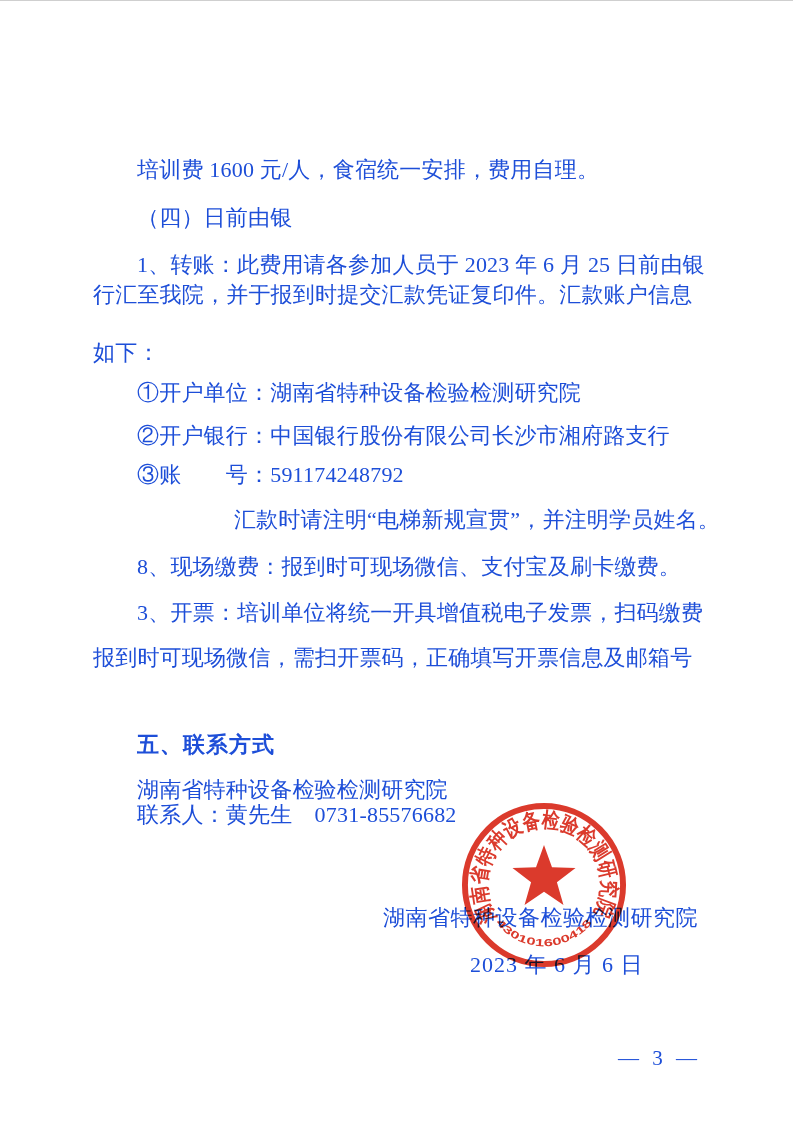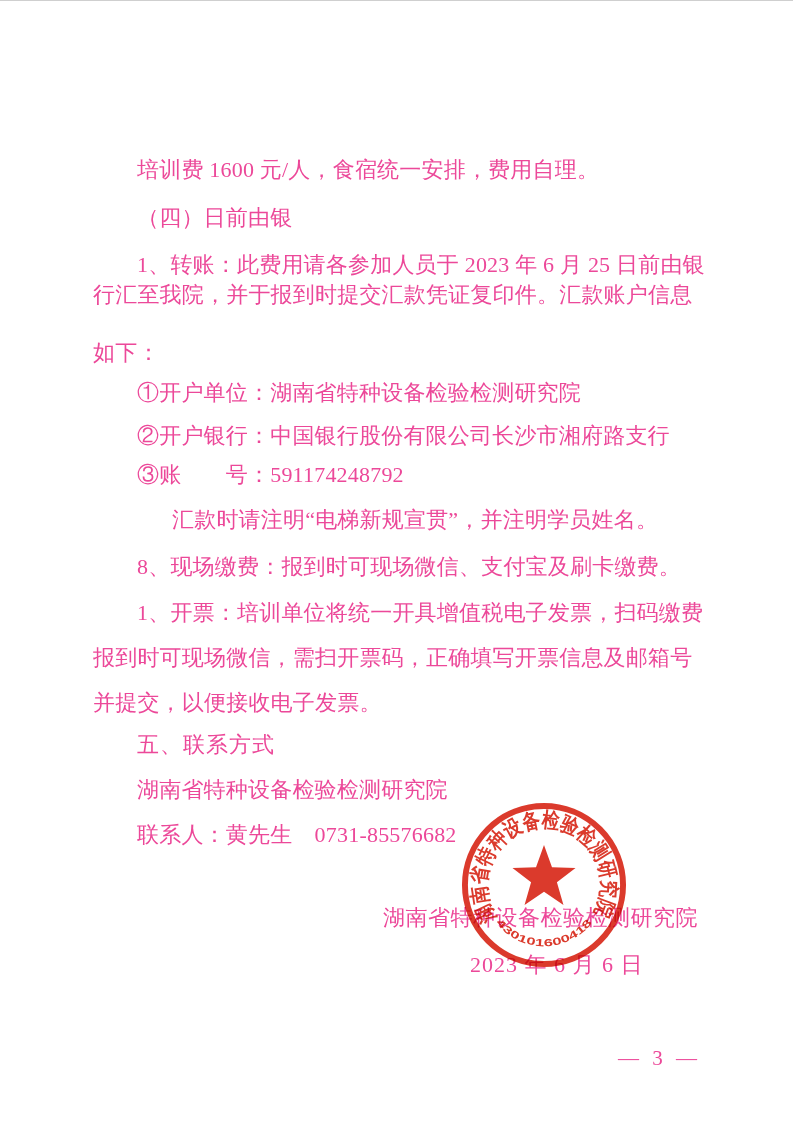--- a/index.html
+++ b/index.html
@@ -3,42 +3,42 @@
 <meta charset="utf-8">
 <style>
   html, body { margin: 0; padding: 0; background: #ffffff; }
   .page {
     position: relative;
     width: 793px;
     height: 1122px;
     background: #ffffff;
     overflow: hidden;
     font-family: "Liberation Serif", "DejaVu Serif", serif;
-    color: #ec4899;
+    color: #1d4ed8;
   }
   .scan-edge {
     position: absolute;
     top: 0; left: 0;
     width: 100%; height: 1px;
     background: #cfcfcf;
   }
   .line {
     position: absolute;
     left: 93px;
     width: 610px;
     font-size: 22px;
     line-height: 30px;
     white-space: nowrap;
     letter-spacing: 0.2px;
   }
   .indent2 { padding-left: 44px; }
-  .indent3 { padding-left: 79px; }
+  .indent3 { padding-left: 79px; text-align: center; }
   .heading {
     font-family: "Liberation Sans", "DejaVu Sans", sans-serif;
-    font-weight: normal;
+    font-weight: bold;
     letter-spacing: 1px;
   }
   .sig-org {
     position: absolute;
     left: 383px;
     top: 903px;
     font-size: 22px;
     line-height: 30px;
     white-space: nowrap;
     letter-spacing: 0.5px;
@@ -89,26 +89,25 @@
   <div class="line indent2" style="top:155px">培训费 1600 元/人，食宿统一安排，费用自理。</div>
   <div class="line indent2" style="top:203px">（四）日前由银</div>
   <div class="line indent2" style="top:250px">1、转账：此费用请各参加人员于 2023 年 6 月 25 日前由银</div>
   <div class="line" style="top:280px">行汇至我院，并于报到时提交汇款凭证复印件。汇款账户信息</div>
   <div class="line indent2" style="top:378px">①开户单位：湖南省特种设备检验检测研究院</div>
   <div class="line" style="top:338px">如下：</div>
   <div class="line indent2" style="top:421px">②开户银行：中国银行股份有限公司长沙市湘府路支行</div>
   <div class="line indent2" style="top:460px">③账　　号：591174248792</div>
   <div class="line indent3" style="top:505px">汇款时请注明“电梯新规宣贯”，并注明学员姓名。</div>
   <div class="line indent2" style="top:552px">8、现场缴费：报到时可现场微信、支付宝及刷卡缴费。</div>
-  <div class="line indent2" style="top:598px">1、开票：培训单位将统一开具增值税电子发票，扫码缴费</div>
+  <div class="line indent2" style="top:598px">3、开票：培训单位将统一开具增值税电子发票，扫码缴费</div>
   <div class="line" style="top:643px">报到时可现场微信，需扫开票码，正确填写开票信息及邮箱号</div>
-  <div class="line" style="top:688px">并提交，以便接收电子发票。</div>
   <div class="line indent2 heading" style="top:730px">五、联系方式</div>
   <div class="line indent2" style="top:775px">湖南省特种设备检验检测研究院</div>
-  <div class="line indent2" style="top:820px">联系人：黄先生　0731-85576682</div>
+  <div class="line indent2" style="top:800px">联系人：黄先生　0731-85576682</div>
 
   <div class="sig-org">湖南省特种设备检验检测研究院</div>
   <div class="sig-date">2023 年 6 月 6 日</div>
 
   <svg class="seal" viewBox="0 0 200 200" xmlns="http://www.w3.org/2000/svg">
     <circle cx="100" cy="100" r="93" fill="none" stroke-width="7" stroke="#d8291a"></circle>
     <polygon points="100,53 90.6,79.1 62.9,80.0 84.8,96.9 77.1,123.6 100,108 122.9,123.6 115.2,96.9 137.1,80.0 109.4,79.1" fill="#d8291a"></polygon>
     <path id="sealTextArc" d="M 44.3 139.0 A 68 68 0 1 1 155.7 139.0" fill="none"></path>
     <path id="sealCodeArc" d="M 41.0 141.3 A 72 72 0 0 0 159.0 141.3" fill="none"></path>
     <text class="seal-text" fill="#d8291a">

